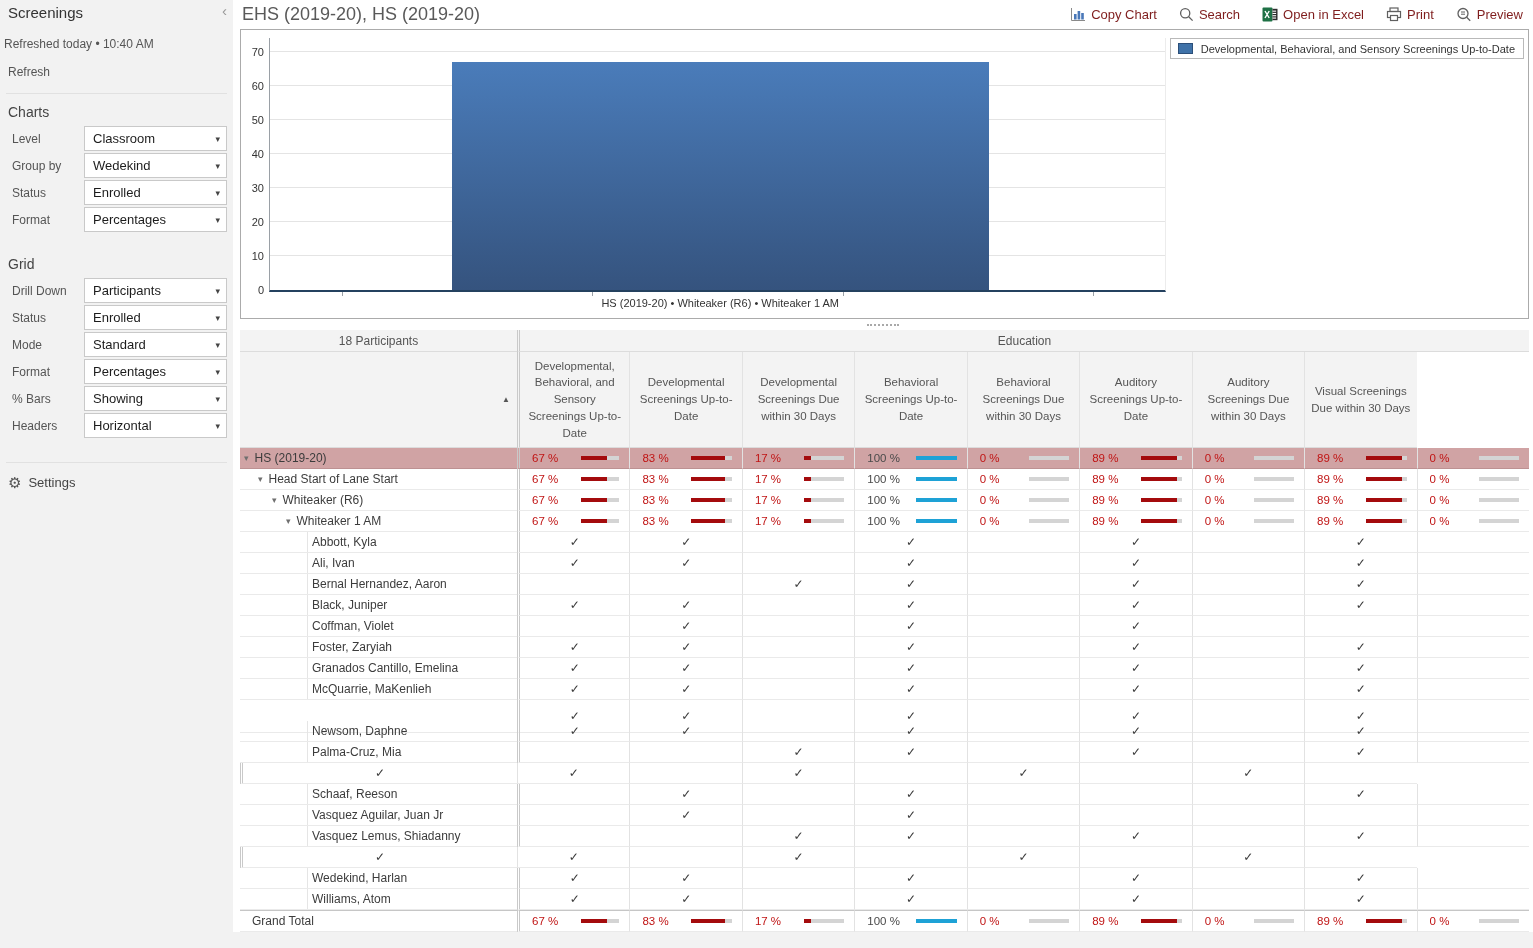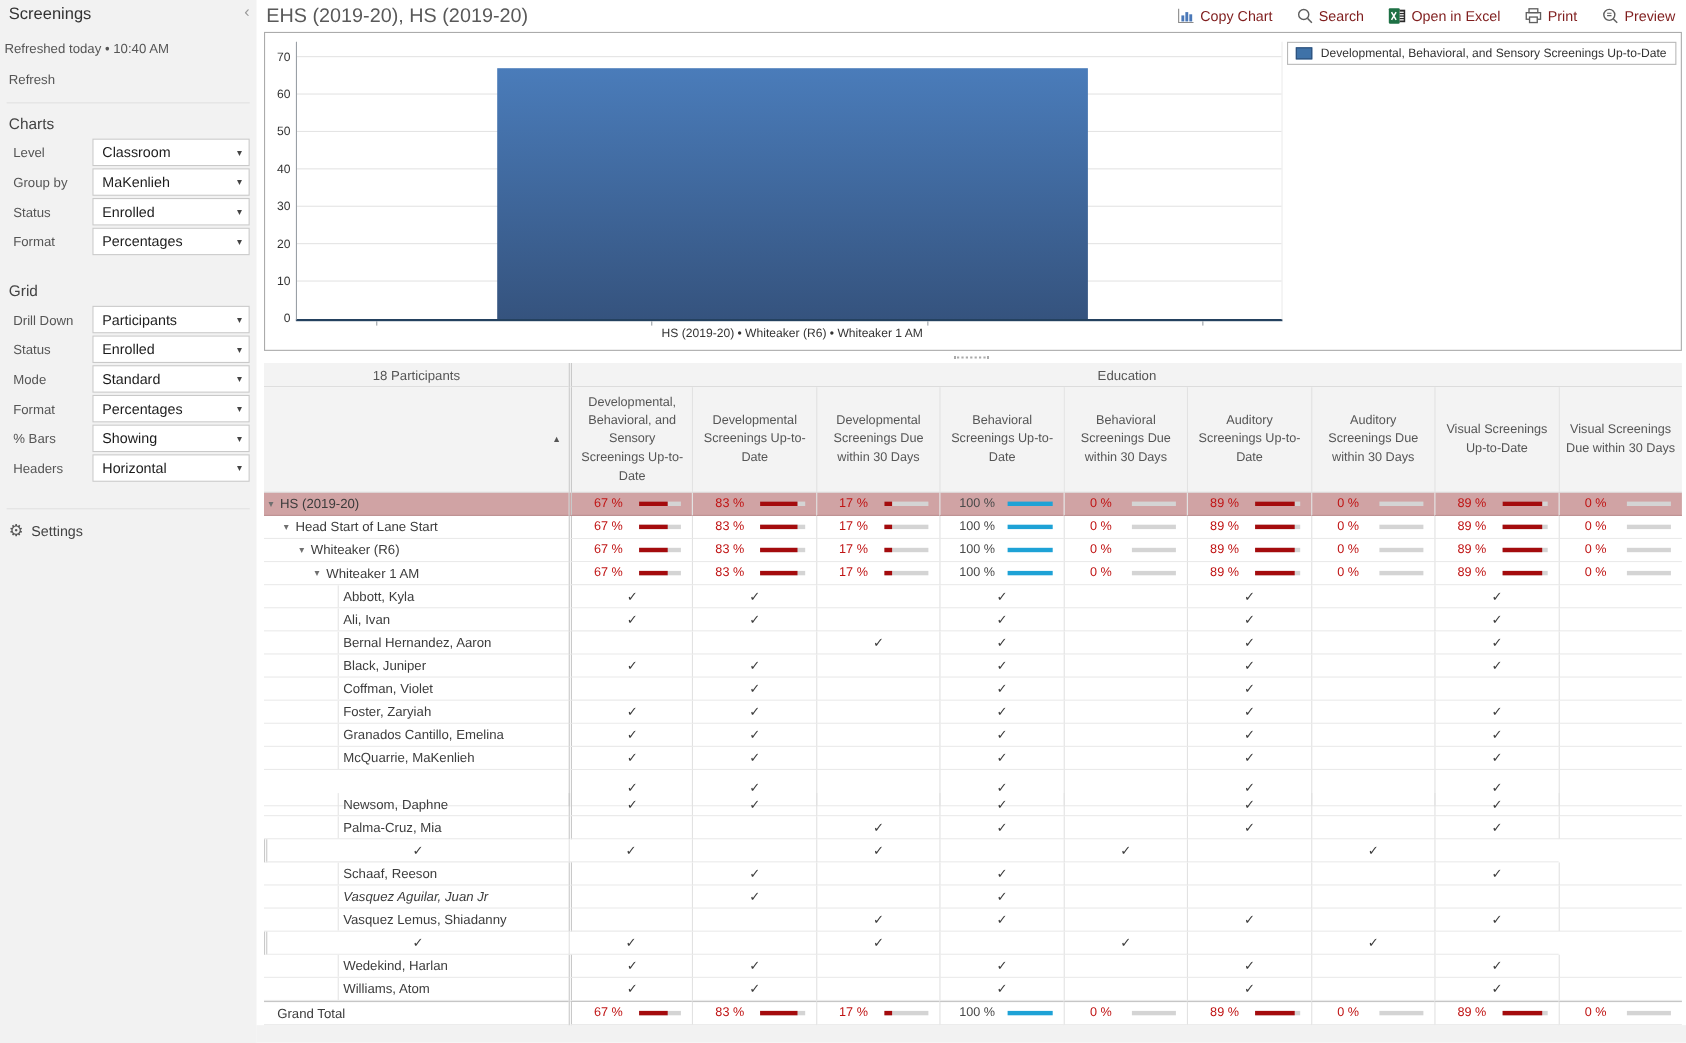--- a/index.html
+++ b/index.html
@@ -58,21 +58,21 @@
     justify-content:center; text-align:center; color:#555; }
   .hrow1 .hcell { height:22px; font-size:12px; }
   .hrow2 .hcell { height:96px; font-size:11.5px; line-height:1.45; padding:2px 5px; }
   .sort-arrow { position:absolute; right:7px; top:50%; transform:translateY(-50%); font-size:8px; color:#555; }
   .r21 { height:21px; }
   .name-cell { display:flex; align-items:center; font-size:12px; color:#3c3c3c; white-space:nowrap; overflow:hidden; }
   .expander { font-size:9px; color:#6f6f6f; margin-right:6px; flex:0 0 auto; }
   .pguide::before { content:''; position:absolute; left:67px; top:0; bottom:-1px; border-left:1px solid #e5e5e5; }
   .hl .cell { background:#d0a3a4; border-bottom-color:#bd9192; }
   .pct-cell { display:flex; align-items:center; padding-left:12px; }
-  .pct-label { width:42px; text-align:center; font-size:11.5px; flex:0 0 42px; white-space:nowrap; }
+  .pct-label { width:42px; text-align:left; font-size:11.5px; flex:0 0 42px; white-space:nowrap; }
   .t-red { color:#c01414; } .t-gray { color:#4a4a4a; }
   .pct-track { flex:1; max-width:56px; height:4px; background:#d4d4d4; margin:0 10px 0 7px; }
   .pct-fill { display:block; height:4px; }
   .f-red { background:#a40b0d; } .f-blue { background:#1ea2d6; }
   .check-cell { display:flex; align-items:center; justify-content:center; font-size:12px; color:#3d3d3d; }
   .gt .cell { border-top:1px solid #c6c6c6; height:22px; }
   .gt .name-cell { padding-left:12px; font-size:12px; color:#3c3c3c; }
   .bottom-strip { flex:1; background:#f2f2f2; }
 </style>
 </head>
@@ -89,21 +89,21 @@
       <div class="field-row">
         <span class="field-label">Level</span>
         <div class="select-box">
           <span class="select-value">Classroom</span>
           <span class="select-caret">▾</span>
         </div>
       </div>
       <div class="field-row">
         <span class="field-label">Group by</span>
         <div class="select-box">
-          <span class="select-value">MaKenlieh</span>
+          <span class="select-value">Wedekind</span>
           <span class="select-caret">▾</span>
         </div>
       </div>
       <div class="field-row">
         <span class="field-label">Status</span>
         <div class="select-box">
           <span class="select-value">Enrolled</span>
           <span class="select-caret">▾</span>
         </div>
       </div>
@@ -272,21 +272,20 @@
         <div class="cell c0 hcell">
           <span class="sort-arrow">▲</span>
         </div>
         <div class="cell c1 hcell">Developmental, Behavioral, and Sensory Screenings Up-to-Date</div>
         <div class="cell  hcell">Developmental Screenings Up-to-Date</div>
         <div class="cell  hcell">Developmental Screenings Due within 30 Days</div>
         <div class="cell  hcell">Behavioral Screenings Up-to-Date</div>
         <div class="cell  hcell">Behavioral Screenings Due within 30 Days</div>
         <div class="cell  hcell">Auditory Screenings Up-to-Date</div>
         <div class="cell  hcell">Auditory Screenings Due within 30 Days</div>
-        <div class="cell  hcell">Visual Screenings Up-to-Date</div>
         <div class="cell  hcell">Visual Screenings Due within 30 Days</div>
       </div>
       <div class="grow r21 hl">
         <div class="cell c0 name-cell" style="padding-left: 4px;">
           <span class="expander">▾</span>
           <span>HS (2019-20)</span>
         </div>
         <div class="cell c1 pct-cell">
           <span class="pct-label t-red">67 %</span>
           <span class="pct-track">
@@ -671,21 +670,21 @@
         <div class="cell  check-cell">✓</div>
         <div class="cell  check-cell"></div>
         <div class="cell  check-cell">✓</div>
         <div class="cell  check-cell"></div>
         <div class="cell  check-cell"></div>
         <div class="cell  check-cell"></div>
         <div class="cell  check-cell">✓</div>
         <div class="cell  check-cell"></div>
       </div>
       <div class="grow r21">
-        <div class="cell c0 name-cell pguide" style="padding-left: 72px; font-style: italic;">
+        <div class="cell c0 name-cell pguide" style="padding-left: 72px;">
           <span>Vasquez Aguilar, Juan Jr</span>
         </div>
         <div class="cell c1 check-cell"></div>
         <div class="cell  check-cell">✓</div>
         <div class="cell  check-cell"></div>
         <div class="cell  check-cell">✓</div>
         <div class="cell  check-cell"></div>
         <div class="cell  check-cell"></div>
         <div class="cell  check-cell"></div>
         <div class="cell  check-cell"></div>

